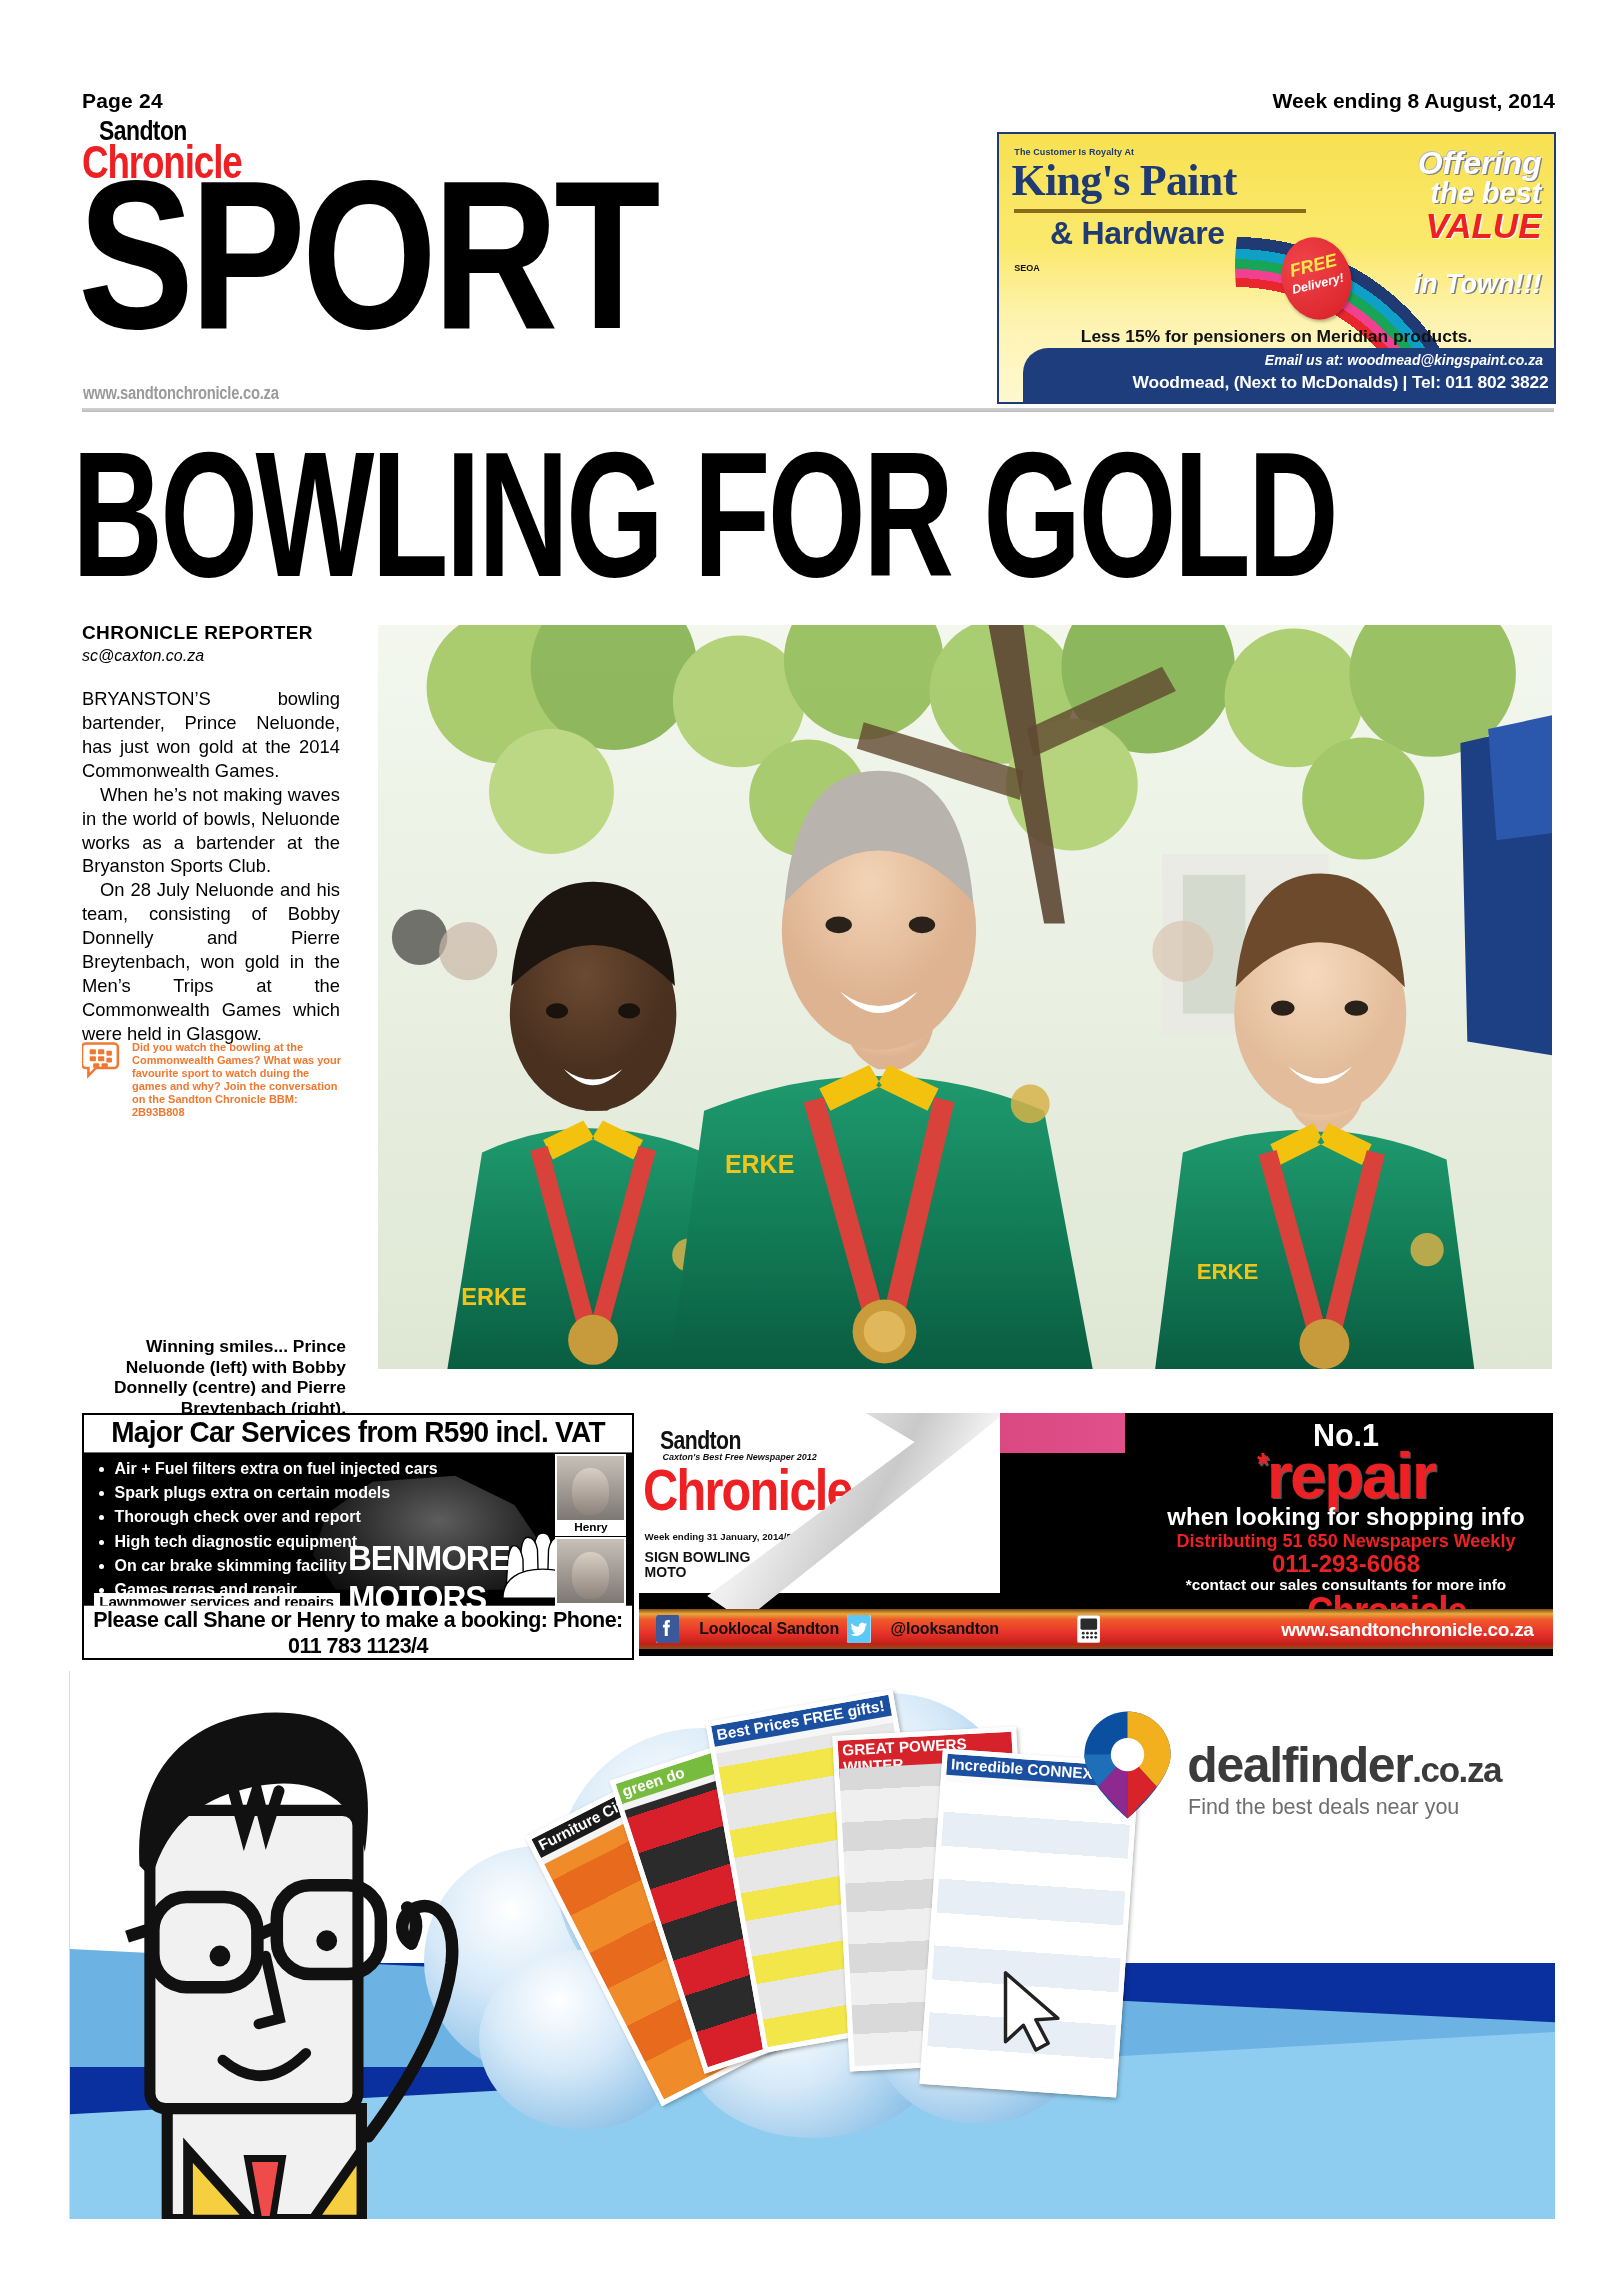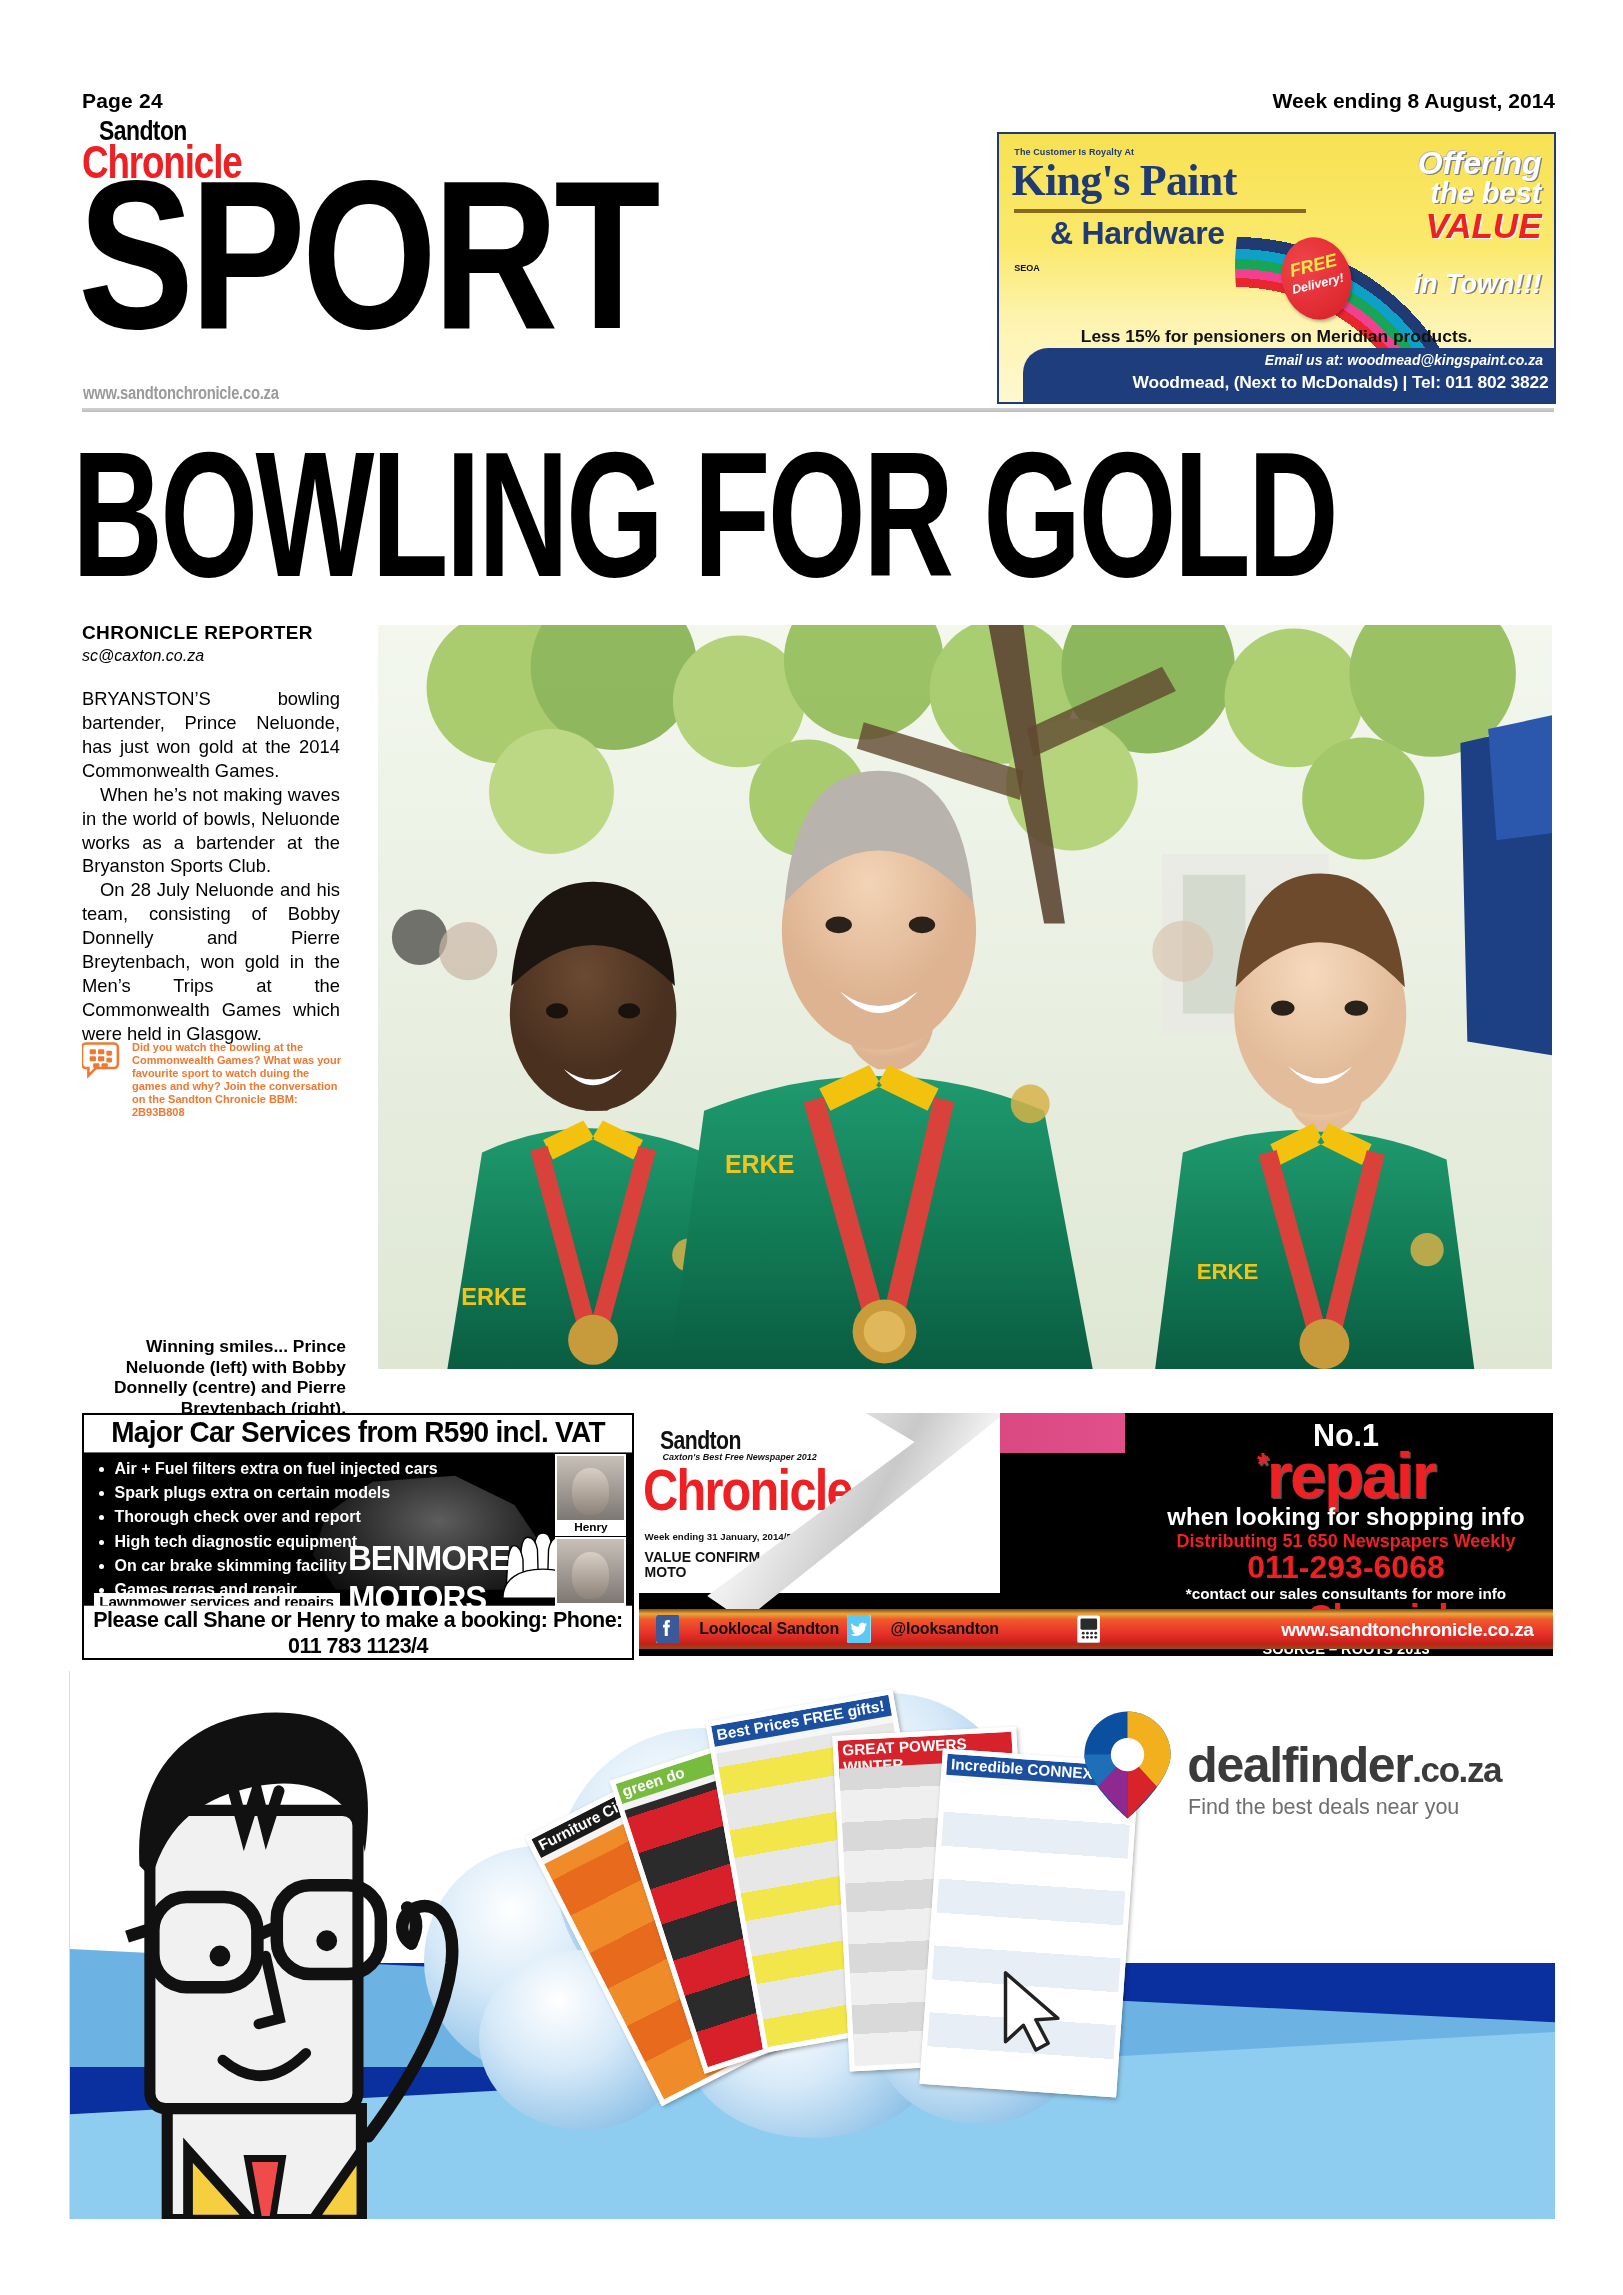--- a/index.html
+++ b/index.html
@@ -140,21 +140,21 @@
   #sa-curl{position:absolute;left:56px;top:0px;width:305px;height:208px;
            background:linear-gradient(118deg,#ffffff 0%,#efefef 30%,#c9c9c9 55%,#f6f6f6 75%,#ffffff 100%);
            clip-path:polygon(100% 0,100% 2%,16% 100%,4% 88%,72% 14%,56% 0);}
   #sa-right{position:absolute;right:12.5px;top:7px;width:389px;text-align:center;color:#fff;}
   .sa-no1{font-size:30.5px;font-weight:bold;line-height:1;}
   .sa-source{font-size:65px;font-weight:bold;color:#ED2024;line-height:.78;letter-spacing:-2.1px;
              text-shadow:1.4px 1.4px 0.7px rgba(255,255,255,.35);}
   .sa-star{font-size:30.5px;color:#ED2024;vertical-align:super;}
   .sa-when{font-size:24px;font-weight:bold;line-height:1.1;margin-top:3px;}
   .sa-dist{font-size:18px;font-weight:bold;color:#ED2024;line-height:1.15;}
-  .sa-tel{font-size:32px;font-weight:bold;color:#ED2024;line-height:1.05;}
+  .sa-tel{font-size:24px;font-weight:bold;color:#ED2024;line-height:1.05;}
   .sa-contact{font-size:15.3px;font-weight:bold;line-height:1.15;}
   .sa-s2{font-size:21px;font-weight:bold;color:#c9c9c9;line-height:.9;letter-spacing:-0.7px;
          transform:scaleX(.86);display:inline-block;}
   .sa-c2{font-size:43px;font-weight:bold;color:#ED2024;line-height:.82;letter-spacing:-1.4px;
          transform:scaleX(.86);display:inline-block;}
   .sa-roots{font-size:14.6px;font-weight:bold;line-height:1.6;}
   #sa-footer{position:absolute;left:0;right:0;bottom:7px;height:40px;
              background:linear-gradient(180deg,#7a4a12 0%,#e8a83c 12%,#f05a2a 26%,
                         #e8342a 58%,#c42018 88%,#8a5216 100%);}
   #sa-footer .fi{position:absolute;top:5.6px;display:flex;align-items:center;gap:20px;}
@@ -419,21 +419,21 @@
   <div id="bm-call">Please call Shane or Henry to make a booking: Phone: 011 783 1123/4</div>
 </div>
 
 <div class="abs" id="source-ad">
   <div id="sa-pinkband"></div>
   <div id="sa-paper">
     <div id="sa-sandton">Sandton</div>
     <div id="sa-caxton">Caxton's Best Free Newspaper 2012</div>
     <div id="sa-chron">Chronicle</div>
     <div id="sa-week">Week ending 31 January, 2014/Free</div>
-    <div id="sa-sign" style="white-space:pre-line;">VALUE CONFIRM
+    <div id="sa-sign" style="white-space:pre-line;">SIGN BOWLING
 MOTO</div>
   </div>
   <div id="sa-curl"></div>
 
   <div id="sa-right">
     <div class="sa-no1">No.1</div>
     <div class="sa-source"><span class="sa-star">*</span><span>repair</span></div>
     <div class="sa-when">when looking for shopping info</div>
     <div class="sa-dist">Distributing 51 650 Newspapers Weekly</div>
     <div class="sa-tel">011-293-6068</div>

